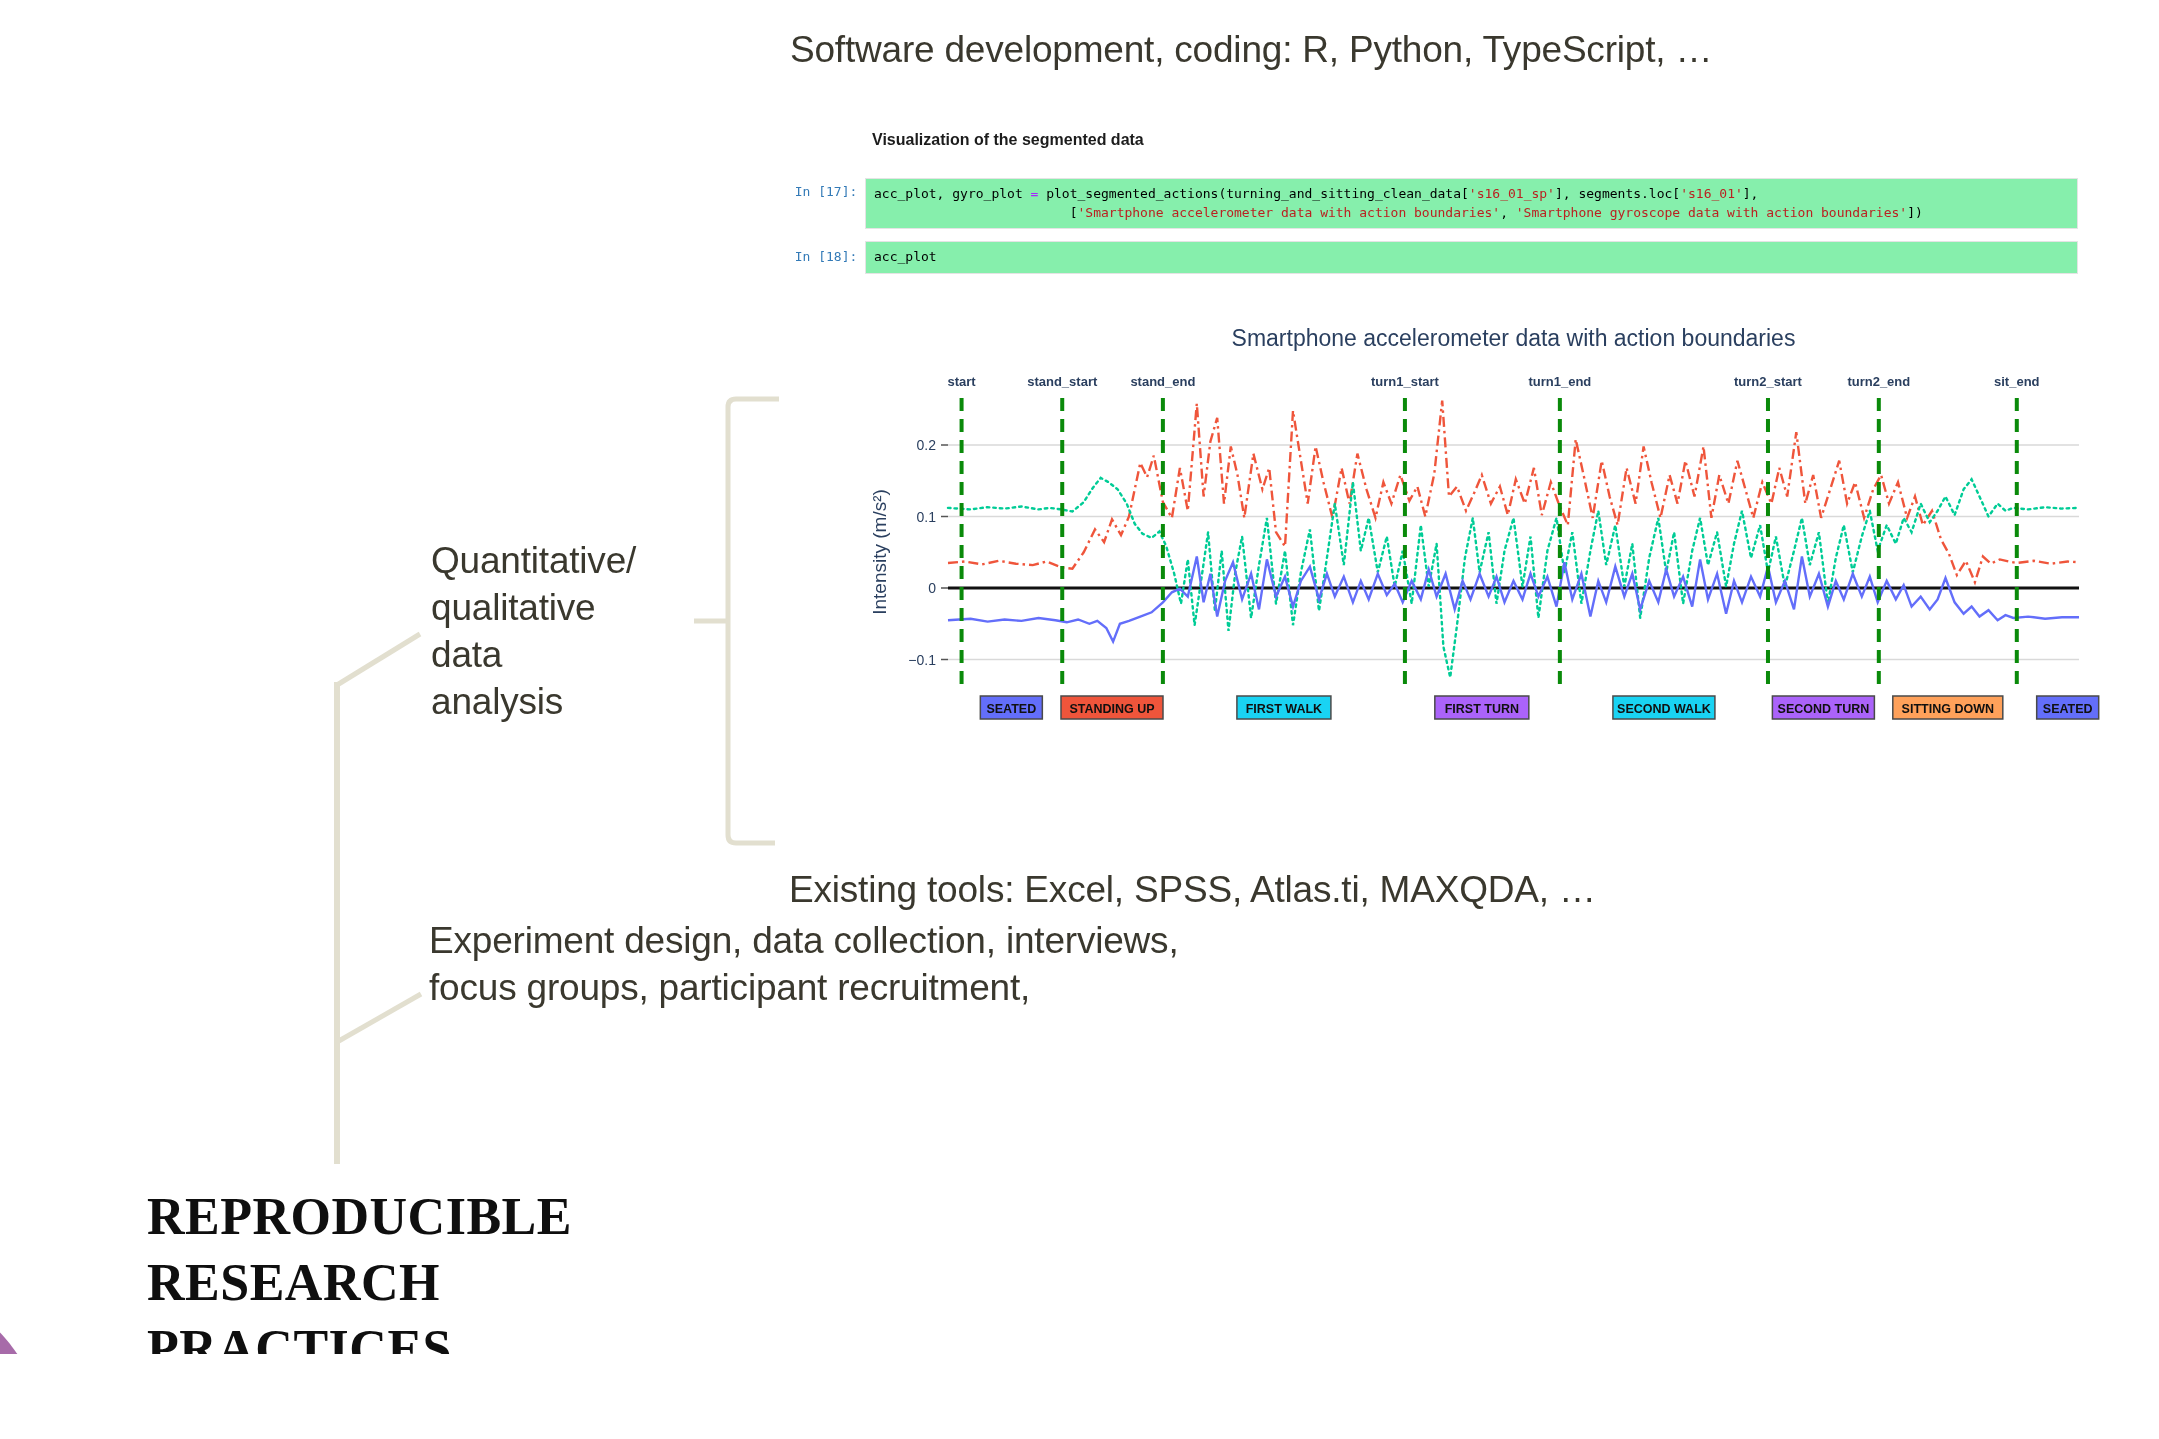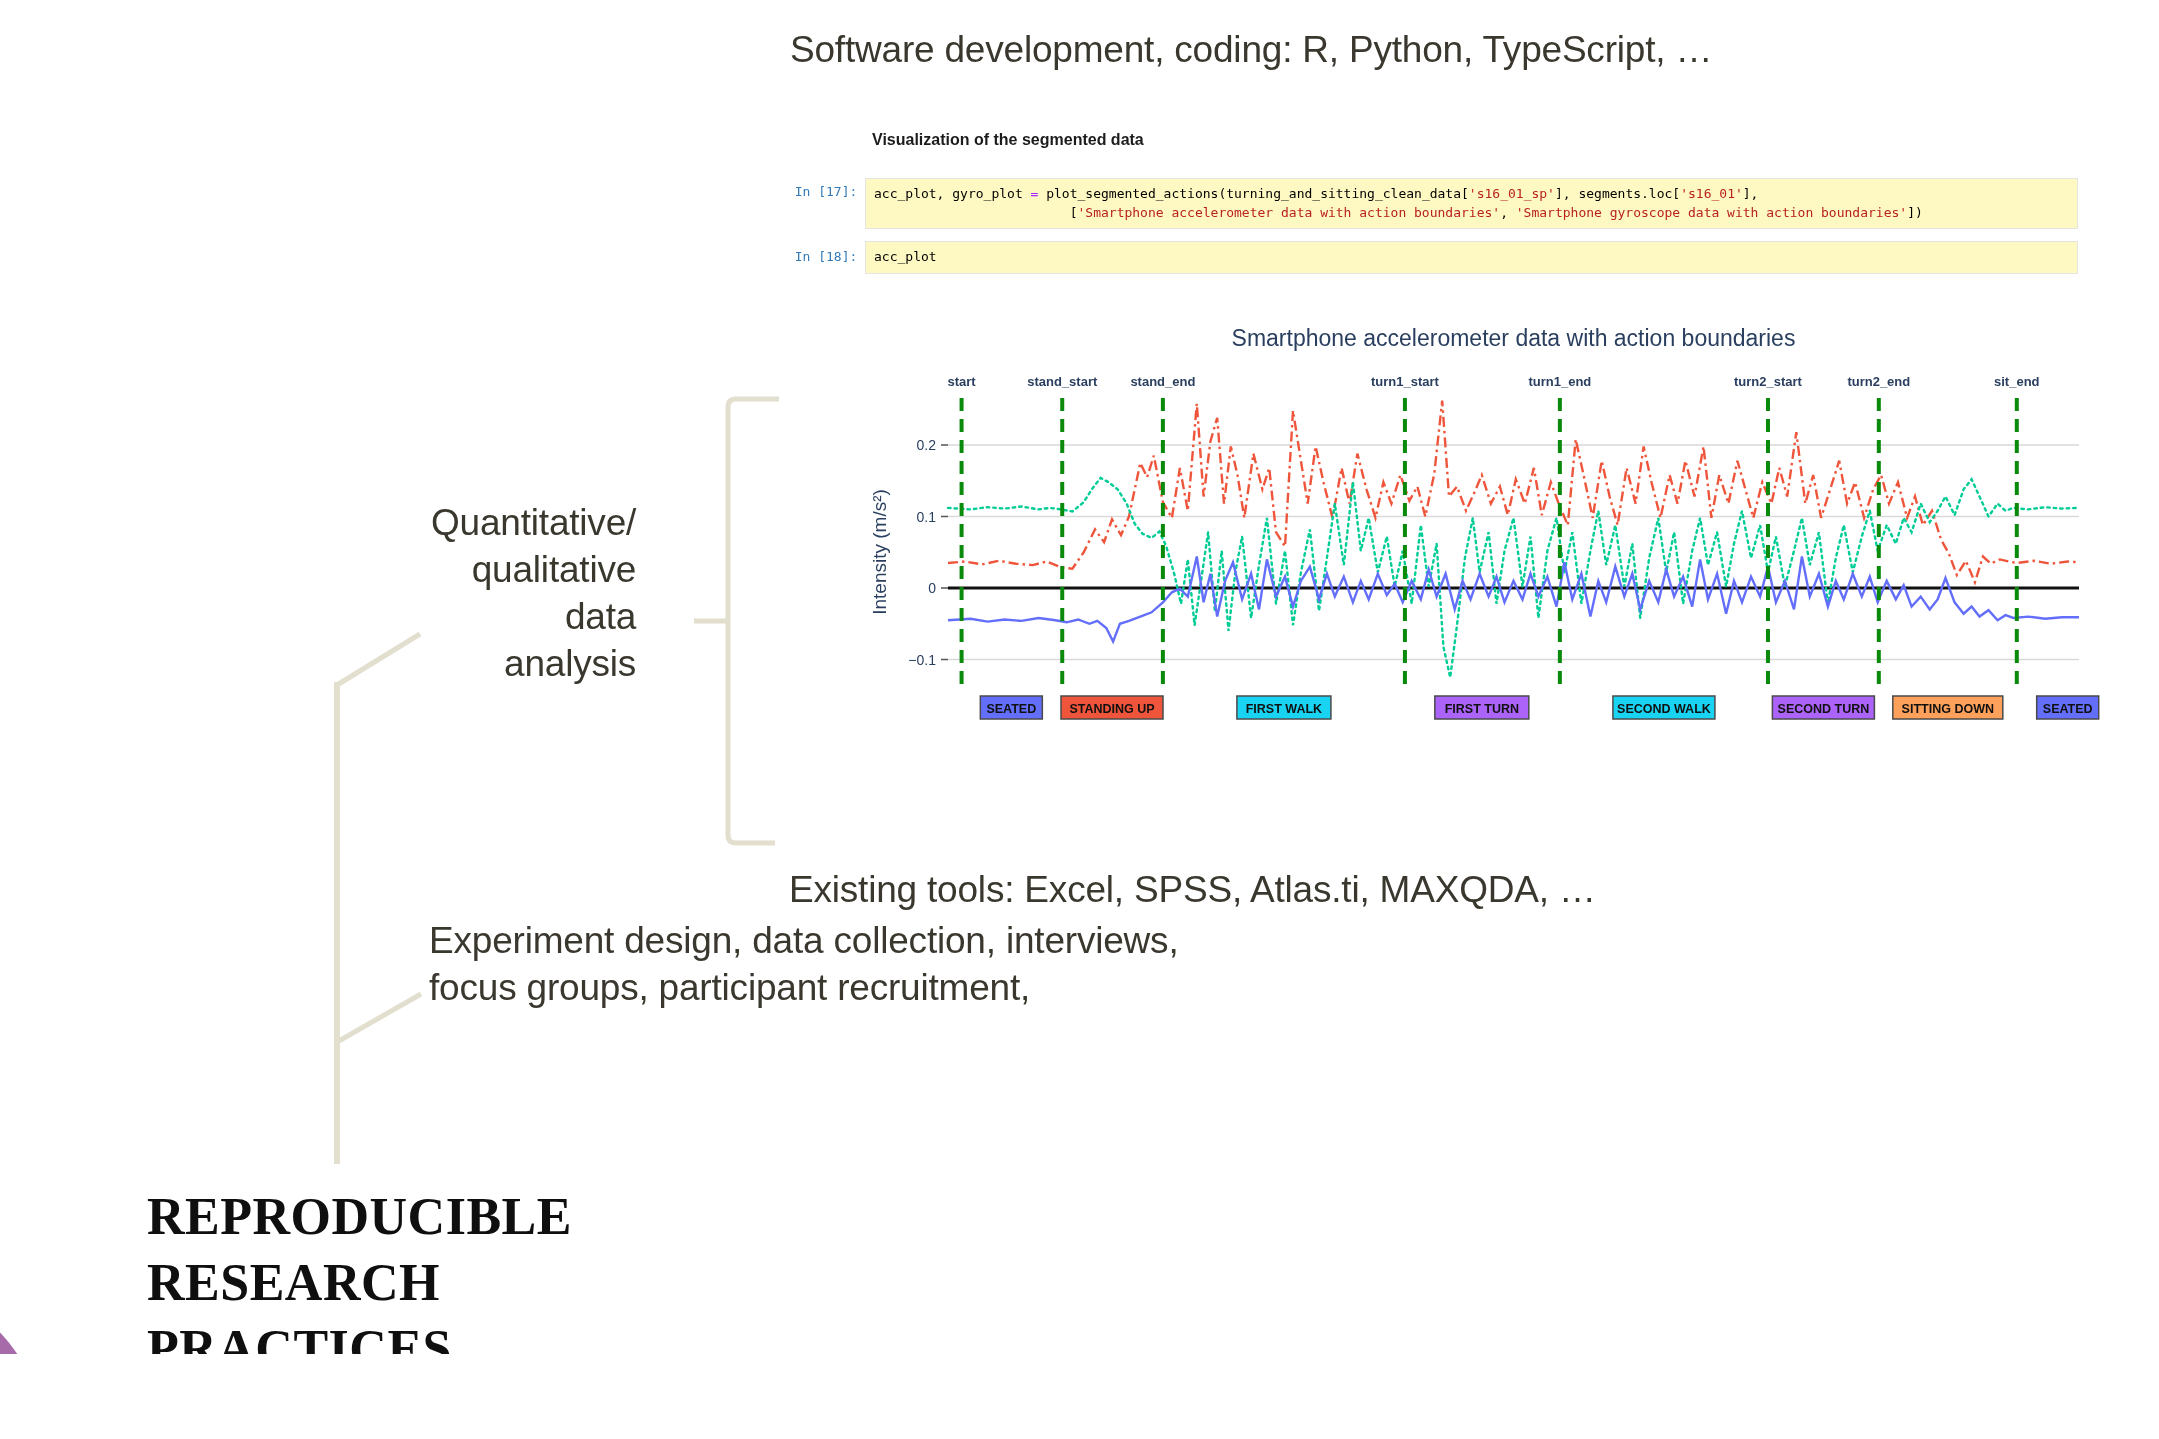--- a/index.html
+++ b/index.html
@@ -5,21 +5,21 @@
   html,body{margin:0;padding:0;background:#ffffff;}
   #slide{position:relative;width:2159px;height:1354px;background:#ffffff;overflow:hidden;
          font-family:"Liberation Sans",sans-serif;}
   svg{display:block;}
   .abs{position:absolute;}
   .branch-text{position:absolute;color:#3a382e;font-size:37px;line-height:47px;letter-spacing:-0.2px;}
   .root-text{position:absolute;color:#0f0f0f;font-size:52px;line-height:66px;font-weight:600;letter-spacing:0.5px;}
   .nb-heading{position:absolute;left:872px;top:131px;font-size:16px;font-weight:bold;color:#1c1c1c;}
   .cell-prompt{position:absolute;width:64px;text-align:center;font-family:"DejaVu Sans Mono",monospace;
                font-size:13px;color:#337ab7;}
-  .code-box{position:absolute;left:865px;width:1213px;background:#fef9c3;border:1px solid #e4e4e4;
+  .code-box{position:absolute;left:865px;width:1213px;background:#86efac;border:1px solid #e4e4e4;
             box-sizing:border-box;}
   .code-box pre{margin:0;padding:5px 8px;font-family:"DejaVu Sans Mono",monospace;font-size:13px;
                 line-height:19px;white-space:pre;color:#000;}
 </style>
 </head>
 <body>
 
 <div id="slide">
 
   <svg class="abs" style="left:0;top:0;" width="2159" height="1439" viewBox="0 0 2159 1439" aria-hidden="true">
@@ -101,21 +101,21 @@
       <rect x="912.394" y="456" width="102" height="23" fill="#ab63fa" stroke="#4a4a4a" stroke-width="1.5"></rect>
       <text x="963.394" y="473" text-anchor="middle" font-size="12.5" font-weight="bold" fill="#101010">SECOND TURN</text>
       <rect x="1032.804" y="456" width="110" height="23" fill="#ffa15a" stroke="#4a4a4a" stroke-width="1.5"></rect>
       <text x="1087.804" y="473" text-anchor="middle" font-size="12.5" font-weight="bold" fill="#101010">SITTING DOWN</text>
       <rect x="1176.69" y="456" width="62" height="23" fill="#636efa" stroke="#4a4a4a" stroke-width="1.5"></rect>
       <text x="1207.69" y="473" text-anchor="middle" font-size="12.5" font-weight="bold" fill="#101010">SEATED</text>
       <text x="653.5" y="106" text-anchor="middle" font-size="23" fill="#2a3f5f">Smartphone accelerometer data with action boundaries</text>
       <text x="26" y="312" text-anchor="middle" font-size="19" fill="#2a3f5f" transform="rotate(-90 26 312)">Intensity (m/s²)</text>
     </svg>
 
-  <div class="branch-text" style="left:431px;top:499px;text-align:right;">
+  <div class="branch-text" style="left:431px;top:537px;">
     <div>Quantitative/</div>
     <div>qualitative</div>
     <div>data</div>
     <div>analysis</div>
   </div>
 
   <div class="branch-text" style="left:789px;top:818px;white-space:nowrap;margin-top:48px;">Existing tools: Excel, SPSS, Atlas.ti, MAXQDA, …</div>
 
   <div class="branch-text" style="left:429px;top:917px;">
     <div>Experiment design, data collection, interviews,</div>

